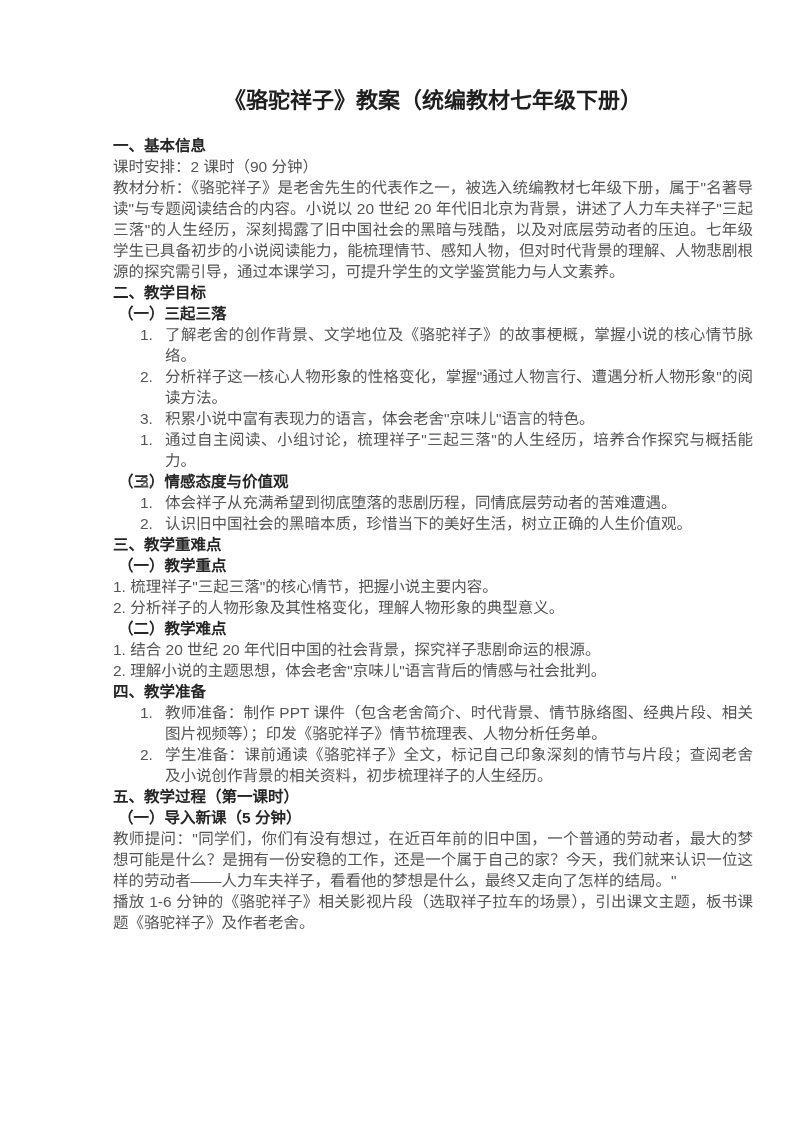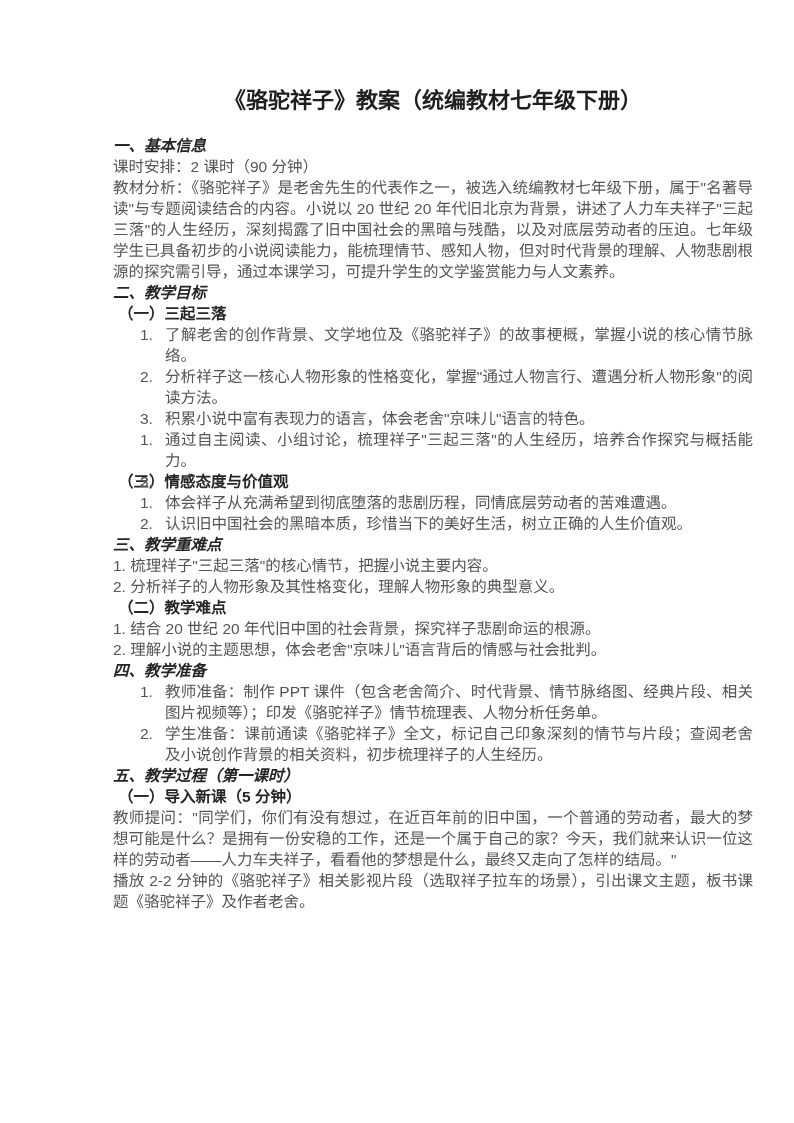--- a/index.html
+++ b/index.html
@@ -23,21 +23,20 @@
     line-height: 30px;
     font-weight: bold;
     color: #1f1f1f;
     text-align: center;
     margin: 0 0 19px 0;
   }
   .h1 {
     font-weight: bold;
     color: #262626;
     margin: 0;
-    font-style: italic;
   }
   .h2 {
     font-weight: bold;
     color: #262626;
     margin: 0;
     padding-left: 5px;
   }
   p.para { margin: 0; }
   .olist { margin: 0; }
   .oli {
@@ -100,20 +99,21 @@
       <span>体会祥子从充满希望到彻底堕落的悲剧历程，同情底层劳动者的苦难遭遇。</span>
     </div>
     <div class="oli">
       <span class="num">2.</span>
       <span>认识旧中国社会的黑暗本质，珍惜当下的美好生活，树立正确的人生价值观。</span>
     </div>
   </div>
 
   <div class="h1">三、教学重难点</div>
 
+  <div class="h2">（一）教学重点</div>
   <p class="para">1. 梳理祥子"三起三落"的核心情节，把握小说主要内容。</p>
   <p class="para">2. 分析祥子的人物形象及其性格变化，理解人物形象的典型意义。</p>
 
   <div class="h2">（二）教学难点</div>
   <p class="para">1. 结合 20 世纪 20 年代旧中国的社会背景，探究祥子悲剧命运的根源。</p>
   <p class="para">2. 理解小说的主题思想，体会老舍"京味儿"语言背后的情感与社会批判。</p>
 
   <div class="h1">四、教学准备</div>
   <div class="olist">
     <div class="oli">
@@ -122,15 +122,15 @@
     </div>
     <div class="oli">
       <span class="num">2.</span>
       <span>学生准备：课前通读《骆驼祥子》全文，标记自己印象深刻的情节与片段；查阅老舍及小说创作背景的相关资料，初步梳理祥子的人生经历。</span>
     </div>
   </div>
 
   <div class="h1">五、教学过程（第一课时）</div>
   <div class="h2">（一）导入新课（5 分钟）</div>
   <p class="para">教师提问："同学们，你们有没有想过，在近百年前的旧中国，一个普通的劳动者，最大的梦想可能是什么？是拥有一份安稳的工作，还是一个属于自己的家？今天，我们就来认识一位这样的劳动者——人力车夫祥子，看看他的梦想是什么，最终又走向了怎样的结局。"</p>
-  <p class="para">播放 2-2 分钟的《骆驼祥子》相关影视片段（选取祥子拉车的场景），引出课文主题，板书课题《骆驼祥子》及作者老舍。</p>
+  <p class="para">播放 1-6 分钟的《骆驼祥子》相关影视片段（选取祥子拉车的场景），引出课文主题，板书课题《骆驼祥子》及作者老舍。</p>
 
 </div>
 
 </body></html>

